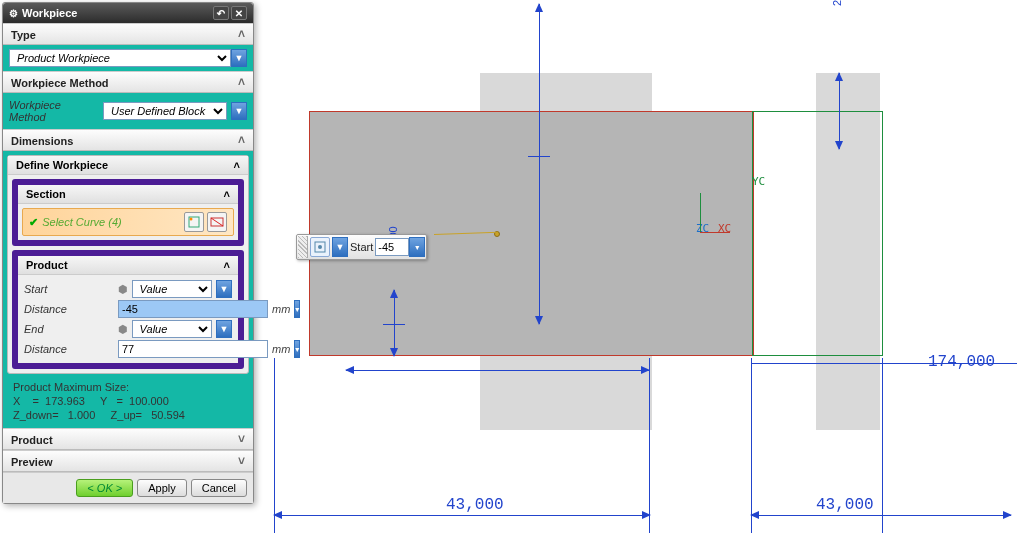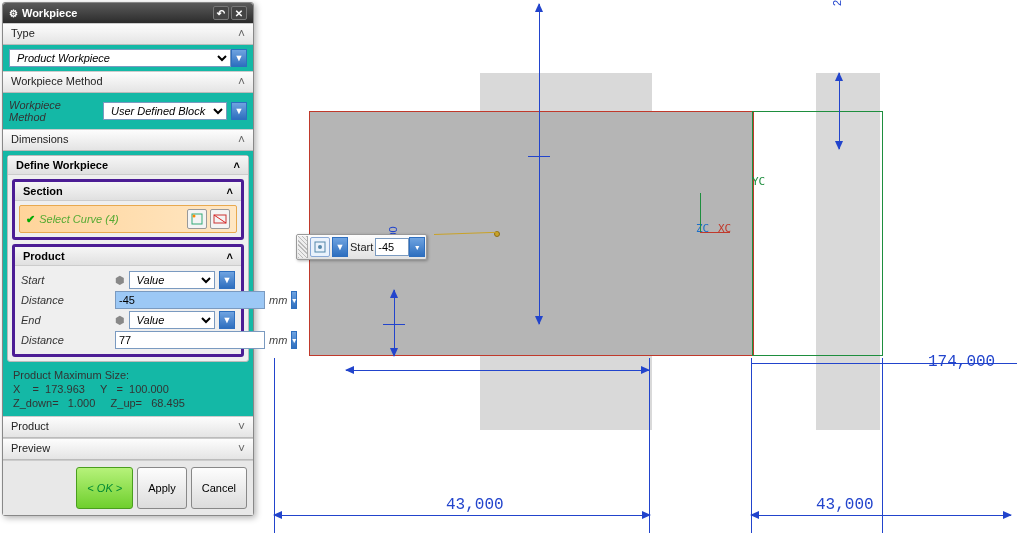--- a/index.html
+++ b/index.html
@@ -21,22 +21,22 @@
   .titlebar .t-icon { margin-right: 4px; font-size: 10px; }
   .titlebar .title { flex: 1; }
   .titlebar .t-btn {
     width: 16px; height: 14px; background: #444; border: 1px solid #777;
     margin-left: 2px; display: inline-flex; align-items: center; justify-content: center;
     color: #fff; font-size: 10px; border-radius: 2px;
   }
   .section-head {
     background: linear-gradient(to bottom, #fdfdfd, #e4e4e4);
     border-top: 1px solid #ccc; border-bottom: 1px solid #bbb;
-    padding: 3px 8px; font-weight: normal; color: #222;
-    display: flex; justify-content: space-between; align-items: flex-start;
+    padding: 3px 8px; font-weight: bold; color: #222;
+    display: flex; justify-content: space-between; align-items: flex-end;
   }
   .section-head .chev { color: #666; font-size: 12px; }
   .section-body { padding: 4px 6px; background: #14b8a6; }
   .row { display: flex; align-items: center; margin: 2px 0; gap: 4px; }
   .row label { flex: 0 0 90px; color: #333; font-style: italic; }
   select, input[type=text] {
     border: 1px solid #7a9ac0; background: #fff; height: 18px; padding: 0 3px;
     font-size: 11px;
   }
   .combo-wide { width: 100%; display: flex; }
@@ -48,21 +48,21 @@
   }
   .inner-group {
     border: 1px solid #bbb; margin: 2px; border-radius: 3px; background: #efefef;
   }
   .inner-head {
     background: linear-gradient(to bottom,#f6f6f6,#e0e0e0);
     padding: 3px 8px; font-weight: bold;
     display: flex; justify-content: space-between; align-items: center;
     border-bottom: 1px solid #ccc;
   }
-  .subinner { border: 3px solid #4c1d95; margin: 4px; border-radius: 3px; background: #efefef; }
+  .subinner { border: 6px solid #4c1d95; margin: 4px; border-radius: 3px; background: #efefef; }
   .sel-curve {
     background: linear-gradient(to right,#ffd49a,#ffe7c4);
     border: 1px solid #e8a94f; border-radius: 2px;
     padding: 3px 6px; margin: 4px; display: flex; align-items: center;
   }
   .sel-curve .chk { color: #0a0; font-weight: bold; margin-right: 4px; }
   .sel-curve .txt { flex: 1; color: #5a3; font-style: italic; }
   .mini-icon {
     width: 20px; height: 20px; border: 1px solid #999; background: #f4f4f4;
     margin-left: 3px; display: inline-flex; align-items: center; justify-content: center;
@@ -71,21 +71,21 @@
   .mini-icon.red svg line { stroke: #d22; }
   .unit { width: 28px; text-align: center; color: #444; font-style: italic; }
   .spin {
     width: 16px; height: 18px; background: linear-gradient(to bottom,#6fa3e0,#2e6fbf);
     border: 1px solid #2e6fbf; display: inline-flex; align-items: center; justify-content: center;
     color: #fff; font-size: 8px;
   }
   .maxsize { padding: 4px 8px; color: #333; line-height: 14px; font-size: 10.5px; }
   .btnrow { padding: 6px; display: flex; justify-content: flex-end; gap: 4px; background: #e8e8e8; border-top: 1px solid #ccc; }
   .btn {
-    padding: 14px 10px; border: 1px solid #888; border-radius: 3px;
+    padding: 2px 10px; border: 1px solid #888; border-radius: 3px;
     background: linear-gradient(to bottom,#fdfdfd,#dcdcdc); font-size: 11px;
   }
   .btn.ok {
     background: linear-gradient(to bottom,#b6f27a,#6fcf2e); border-color: #4a9e1e;
     font-style: italic; color: #083;
   }
 
   
   .canvas { position: absolute; left: 256px; top: 0; right: 0; bottom: 0; }
   .shape { position: absolute; }
@@ -239,21 +239,21 @@
       <div>
         <span>X</span>&nbsp;&nbsp;&nbsp;&nbsp;=&nbsp;
         <span>173.963</span>&nbsp;&nbsp;&nbsp;&nbsp;
         <span>Y</span>&nbsp;&nbsp;&nbsp;=&nbsp;
         <span>100.000</span>
       </div>
       <div>
         <span>Z_down=</span>&nbsp;&nbsp;
         <span>1.000</span>&nbsp;&nbsp;&nbsp;&nbsp;
         <span>Z_up=</span>&nbsp;&nbsp;
-        <span>68.495</span>
+        <span>50.594</span>
       </div>
     </div>
   </div>
 
   <div class="section-head">
     <span>Product</span>
     <span class="chev">˅</span>
   </div>
   <div class="section-head">
     <span>Preview</span>

